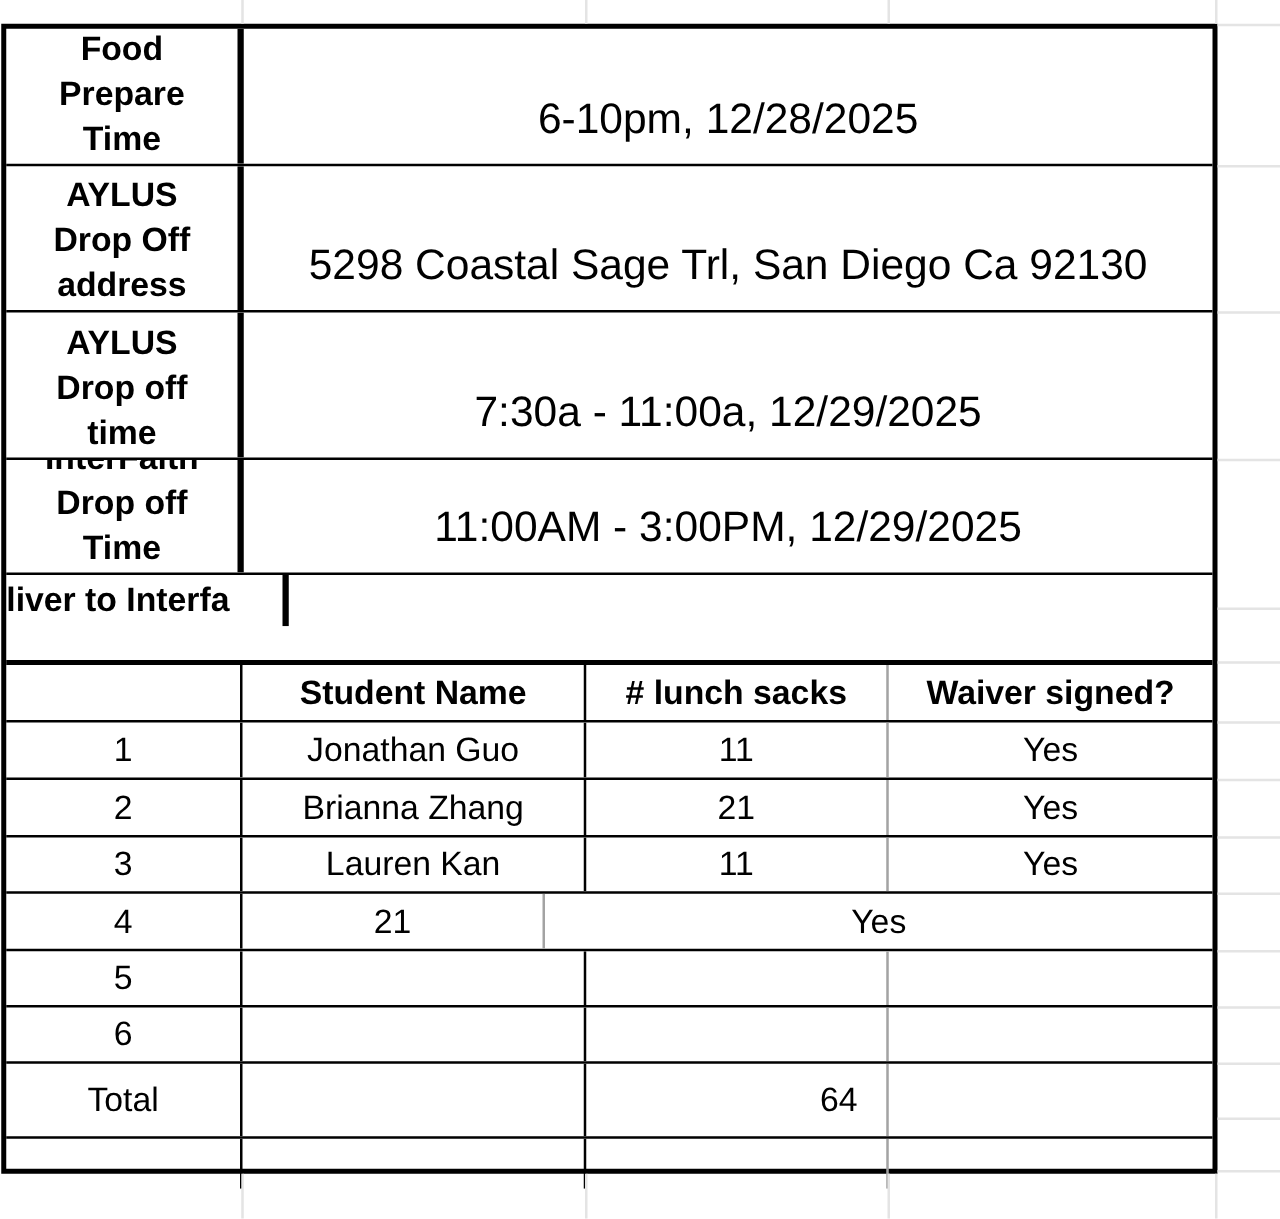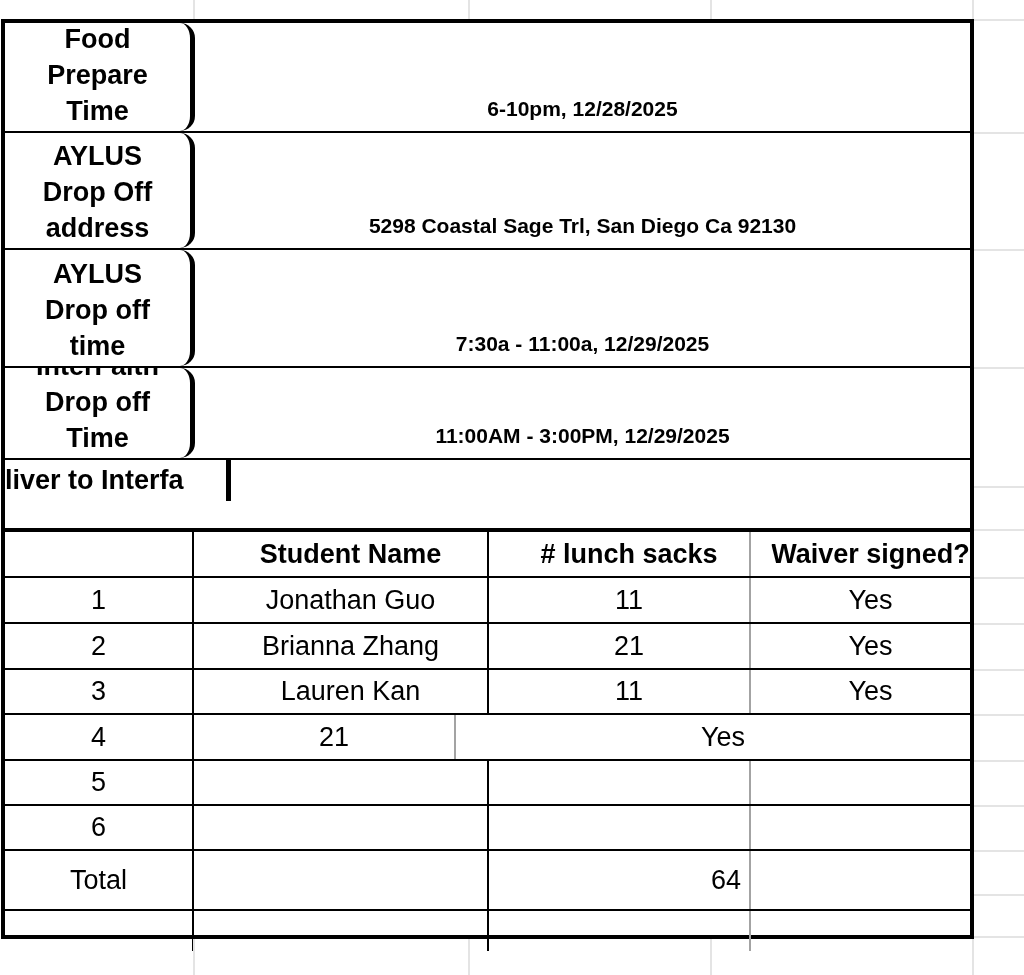--- a/index.html
+++ b/index.html
@@ -15,42 +15,42 @@
     border:4px solid #000; background:#fff;
   }
 
   
   .upper { height:509px; border-bottom:4px solid #000; }
   .info-row { display:flex; border-bottom:2px solid #000; overflow:hidden; }
   .info-row.no-border { border-bottom:none; }
   .label-cell {
     width:190px; border-right:5px solid #000; overflow:hidden;
     display:flex; flex-direction:column; justify-content:flex-end; align-items:center;
-    font-weight:bold; font-size:27px; line-height:36px; text-align:center; padding-bottom:2px;border-radius:15px;
+    font-weight:bold; font-size:27px; line-height:36px; text-align:center; padding-bottom:2px;
   }
   .value-cell {
     flex:1; display:flex; align-items:flex-end; justify-content:center;
-    font-weight:bold; font-size:21px; line-height:32px; padding-bottom:6px; overflow:hidden;
+    font-weight:normal; font-size:34px; line-height:32px; padding-bottom:20px; overflow:hidden;
   }
   .overflow-cell {
     width:226px; border-right:5px solid #000; overflow:hidden;
     display:flex; align-items:center;
     font-weight:bold; font-size:27px; white-space:nowrap;
   }
 
   
-  .t-row { display:flex; border-bottom:2px solid #000; font-size:27px; overflow:hidden;gap:20px; }
+  .t-row { display:flex; border-bottom:2px solid #000; font-size:27px; overflow:hidden; }
   .t-row.no-border { border-bottom:none; }
   .t-row.head { font-weight:bold; }
   .ca { width:189px; border-right:2px solid #000; }
   .cb { width:275px; border-right:2px solid #000; }
   .cc { width:242px; border-right:2px solid #a3a3a3; }
   .cd { flex:1;border-radius:17px; }
   .ca,.cb,.cc,.cd { display:flex; align-items:center; justify-content:center; overflow:hidden; }
-  .cc.right { justify-content:flex-end; padding-right:8px; }
+  .cc.right { justify-content:flex-end; padding-right:23px; }
 </style>
 </head>
 <body>
 
 <div class="frame">
 
   <div class="upper">
 
     <div class="info-row" style="height:110px">
       <div class="label-cell">

